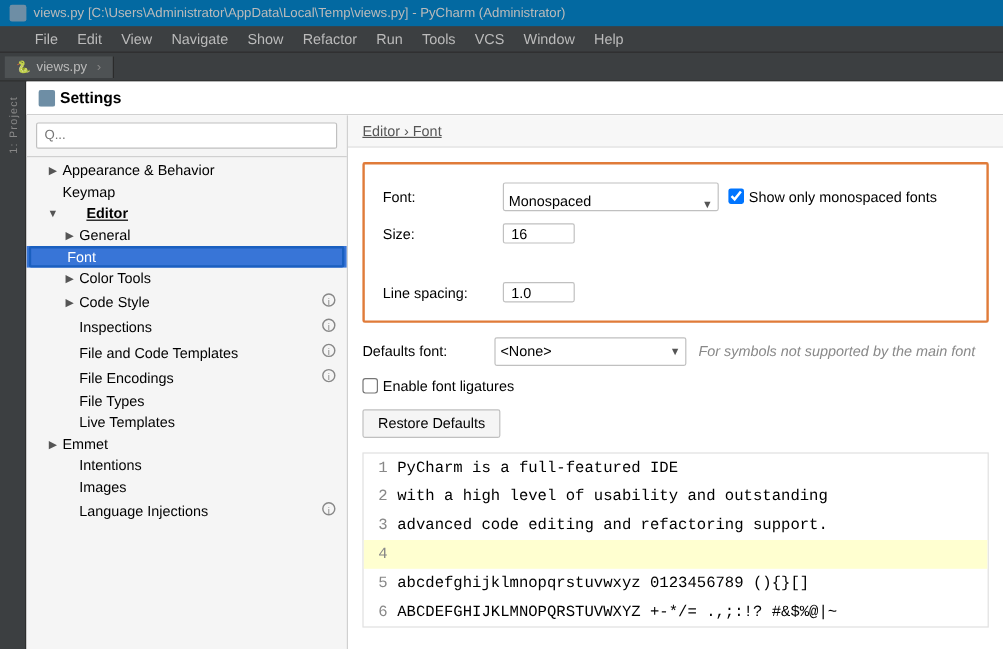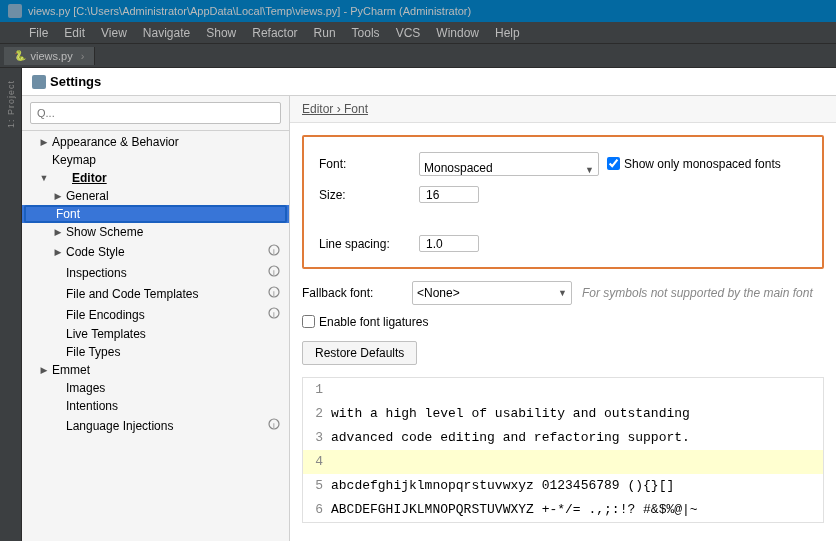--- a/index.html
+++ b/index.html
@@ -354,21 +354,21 @@
           </div>
 
           <div class="tree-item tree-indent-2 selected" style="position:relative;">
             <span class="tree-arrow"></span>
             <span class="tree-item-text">Font</span>
             <span style="position:absolute; left:2px; right:2px; top:0; bottom:0; border:2px solid #1a5fbf; pointer-events:none; border-radius:2px;"></span>
           </div>
 
           <div class="tree-item tree-indent-2">
             <span class="tree-arrow">▶</span>
-            <span class="tree-item-text">Show Scheme</span>
+            <span class="tree-item-text">Color Tools</span>
           </div>
 
           <div class="tree-item tree-indent-2">
             <span class="tree-arrow">▶</span>
             <span class="tree-item-text">Code Style</span>
             <span class="tree-item-badge">
               <svg width="14" height="14" viewBox="0 0 14 14">
                   <circle cx="7" cy="7" r="5" fill="none" stroke="#888" stroke-width="1.2"></circle>
                   <text x="7" y="11" text-anchor="middle" font-size="8" fill="#888">i</text>
                 </svg>
@@ -403,41 +403,41 @@
             <span class="tree-item-badge">
               <svg width="14" height="14" viewBox="0 0 14 14">
                   <circle cx="7" cy="7" r="5" fill="none" stroke="#888" stroke-width="1.2"></circle>
                   <text x="7" y="11" text-anchor="middle" font-size="8" fill="#888">i</text>
                 </svg>
             </span>
           </div>
 
           <div class="tree-item tree-indent-2">
             <span class="tree-arrow"></span>
+            <span class="tree-item-text">File Types</span>
+          </div>
+
+          <div class="tree-item tree-indent-2">
+            <span class="tree-arrow"></span>
             <span class="tree-item-text">Live Templates</span>
-          </div>
-
-          <div class="tree-item tree-indent-2">
-            <span class="tree-arrow"></span>
-            <span class="tree-item-text">File Types</span>
           </div>
 
           <div class="tree-item tree-indent-1">
             <span class="tree-arrow">▶</span>
             <span class="tree-item-text">Emmet</span>
           </div>
 
           <div class="tree-item tree-indent-2">
             <span class="tree-arrow"></span>
+            <span class="tree-item-text">Intentions</span>
+          </div>
+
+          <div class="tree-item tree-indent-2">
+            <span class="tree-arrow"></span>
             <span class="tree-item-text">Images</span>
-          </div>
-
-          <div class="tree-item tree-indent-2">
-            <span class="tree-arrow"></span>
-            <span class="tree-item-text">Intentions</span>
           </div>
 
           <div class="tree-item tree-indent-2">
             <span class="tree-arrow"></span>
             <span class="tree-item-text">Language Injections</span>
             <span class="tree-item-badge">
               <svg width="14" height="14" viewBox="0 0 14 14">
                   <circle cx="7" cy="7" r="5" fill="none" stroke="#888" stroke-width="1.2"></circle>
                   <text x="7" y="11" text-anchor="middle" font-size="8" fill="#888">i</text>
                 </svg>
@@ -473,21 +473,21 @@
 
             <div class="font-row">
               <span class="font-label">Line spacing:</span>
               <input type="text" class="font-input" value="1.0" style="">
             </div>
 
           </div>
 
           
           <div class="fallback-row">
-            <span class="fallback-label">Fallback font:</span>
+            <span class="fallback-label">Defaults font:</span>
             <div class="fallback-dropdown">
               <span>&lt;None&gt;</span>
               <span style="font-size:9px; color:#555;">▼</span>
             </div>
             <span class="fallback-hint">For symbols not supported by the main font</span>
           </div>
 
           
           <div class="checkbox-row">
             <label class="checkbox-label">
@@ -496,20 +496,21 @@
             </label>
           </div>
 
           
           <button class="restore-btn">Restore Defaults</button>
 
           
           <div class="preview-area">
             <div class="preview-line">
               <span class="line-num">1</span>
+              <span class="line-text">PyCharm is a full-featured IDE</span>
             </div>
             <div class="preview-line">
               <span class="line-num">2</span>
               <span class="line-text">with a high level of usability and outstanding</span>
             </div>
             <div class="preview-line">
               <span class="line-num">3</span>
               <span class="line-text">advanced code editing and refactoring support.</span>
             </div>
             <div class="preview-line">

